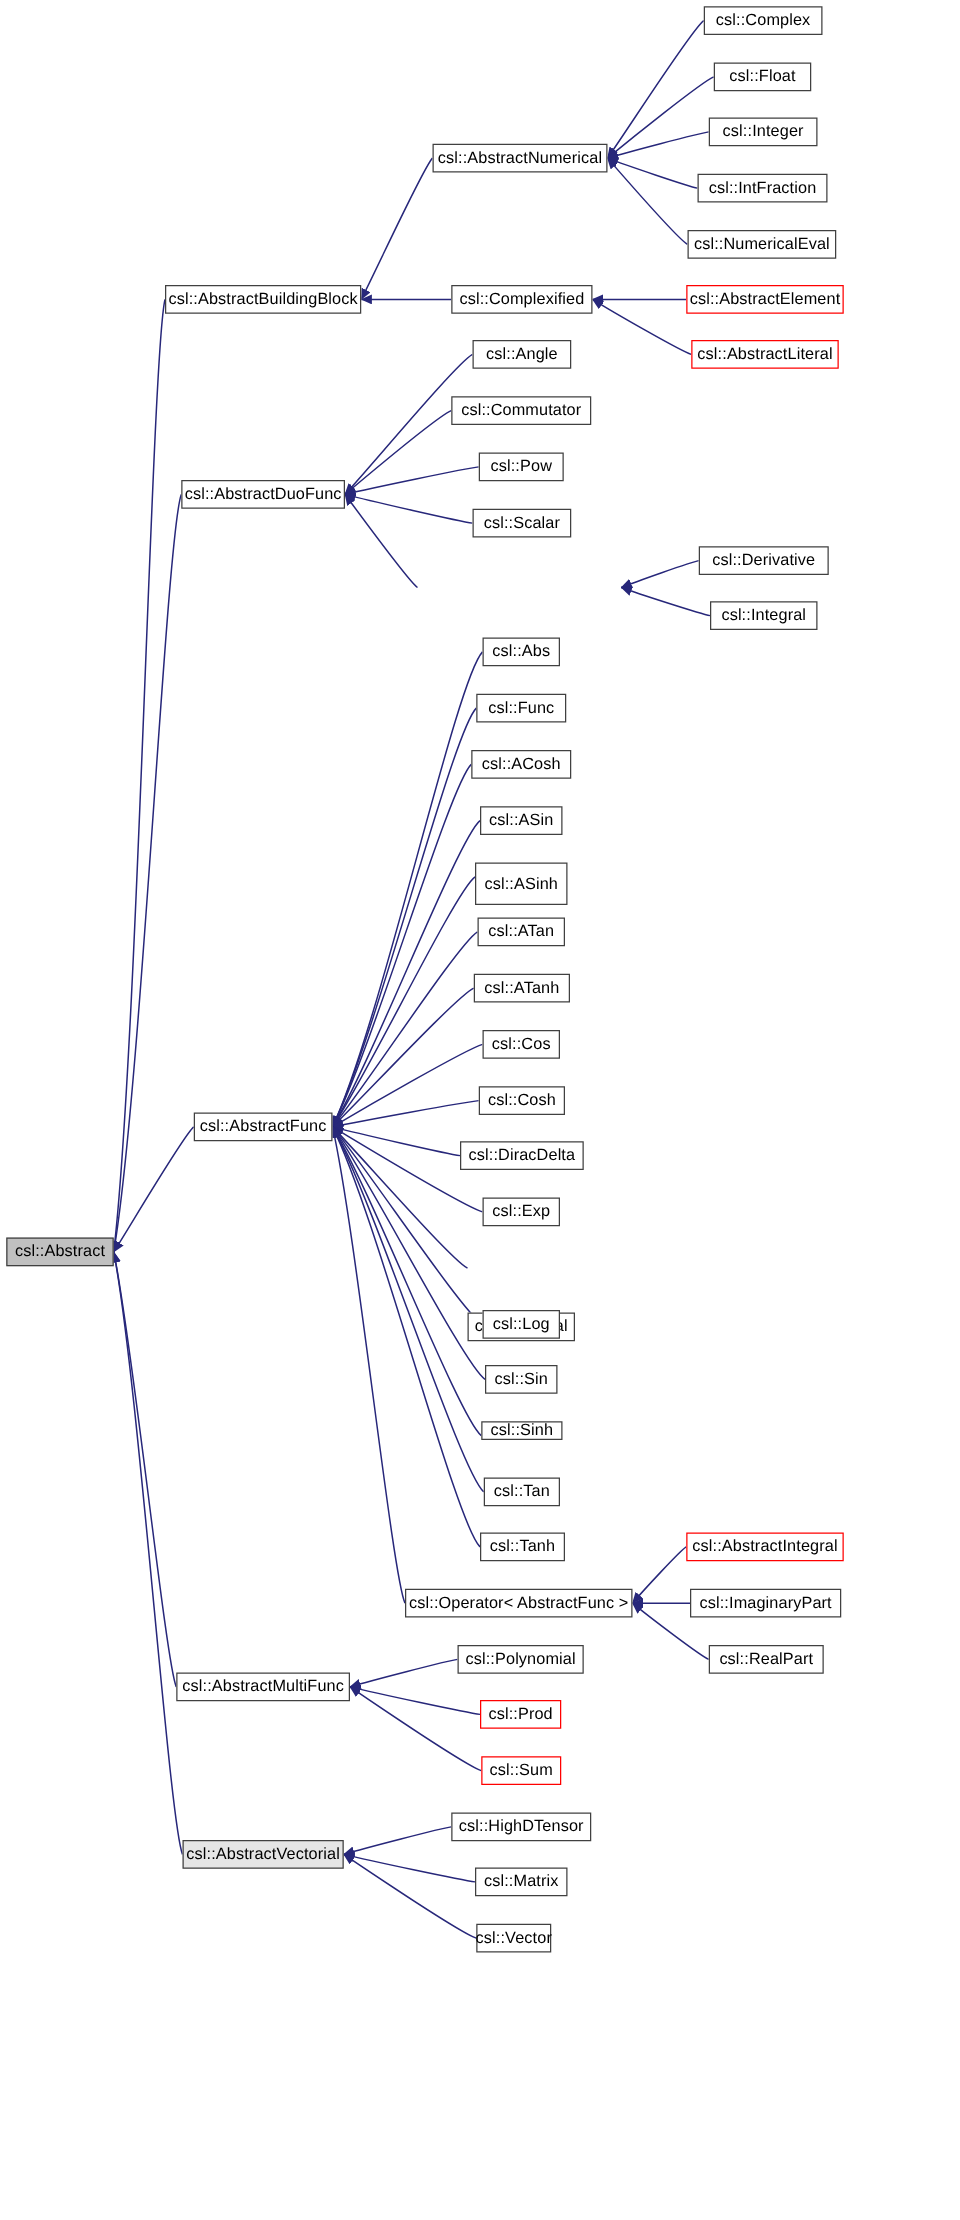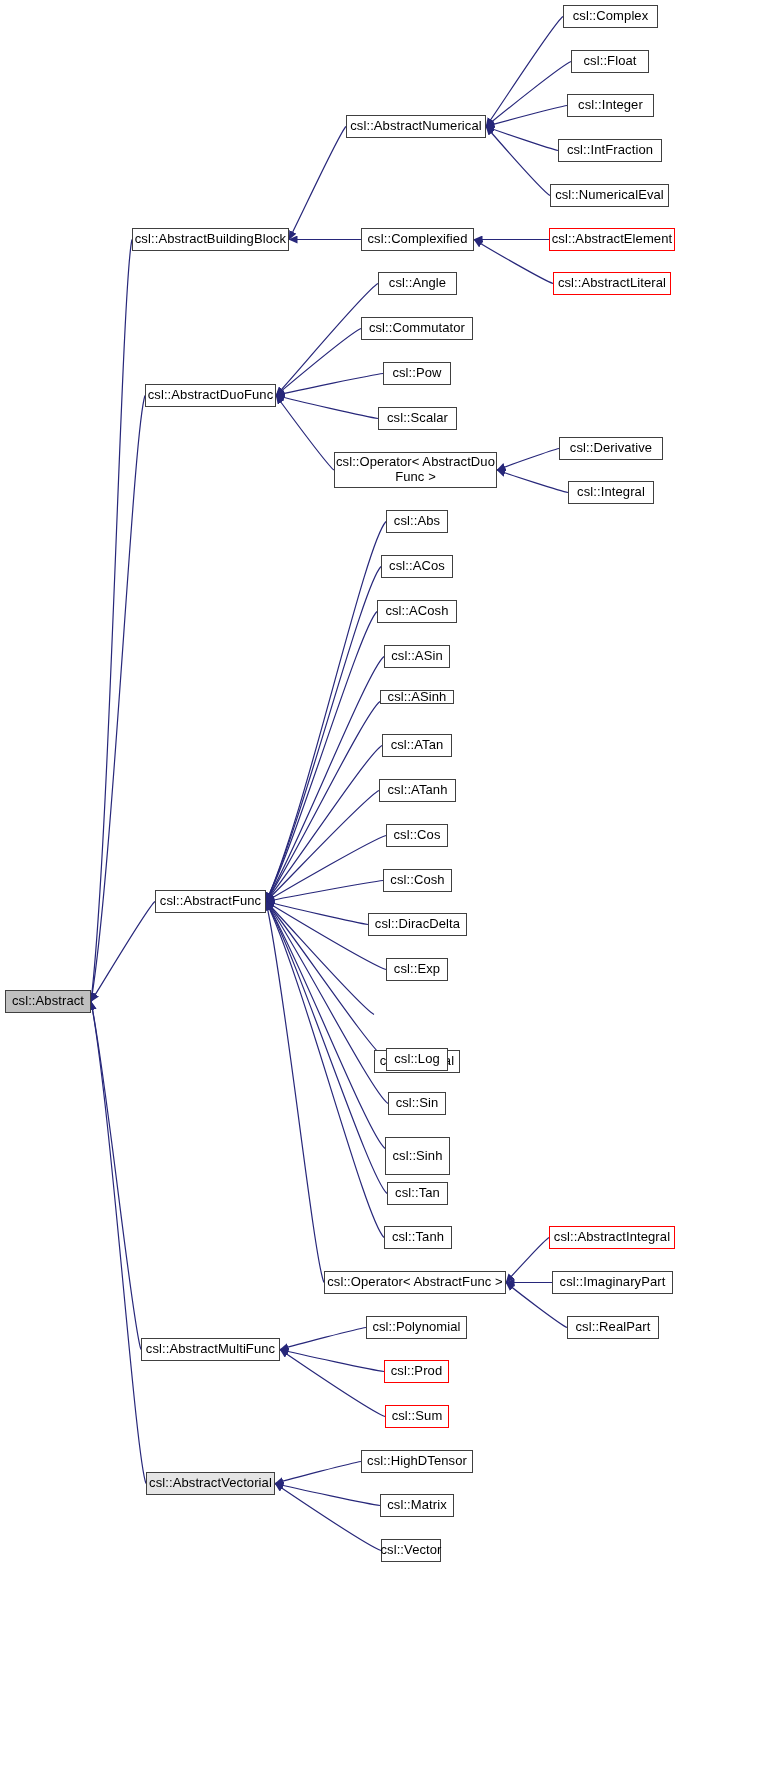--- a/index.html
+++ b/index.html
@@ -100,40 +100,38 @@
     <div class="node" title="csl::NumericalEval" style="left: 550px; top: 184px; width: 119px; height: 23px; border-color: rgb(64, 64, 64); background: rgb(255, 255, 255); color: rgb(0, 0, 0);"><span>csl::NumericalEval</span></div>
     <div class="node" title="csl::AbstractBuildingBlock" style="left: 132px; top: 228px; width: 157px; height: 23px; border-color: rgb(64, 64, 64); background: rgb(255, 255, 255); color: rgb(0, 0, 0);"><span>csl::AbstractBuildingBlock</span></div>
     <div class="node" title="csl::Complexified" style="left: 361px; top: 228px; width: 113px; height: 23px; border-color: rgb(64, 64, 64); background: rgb(255, 255, 255); color: rgb(0, 0, 0);"><span>csl::Complexified</span></div>
     <div class="node red" title="csl::AbstractElement" style="left: 549px; top: 228px; width: 126px; height: 23px; border-color: rgb(255, 0, 0); background: rgb(255, 255, 255); color: rgb(0, 0, 0);"><span>csl::AbstractElement</span></div>
     <div class="node red" title="csl::AbstractLiteral" style="left: 553px; top: 272px; width: 118px; height: 23px; border-color: rgb(255, 0, 0); background: rgb(255, 255, 255); color: rgb(0, 0, 0);"><span>csl::AbstractLiteral</span></div>
     <div class="node" title="csl::Angle" style="left: 378px; top: 272px; width: 79px; height: 23px; border-color: rgb(64, 64, 64); background: rgb(255, 255, 255); color: rgb(0, 0, 0);"><span>csl::Angle</span></div>
     <div class="node" title="csl::Commutator" style="left: 361px; top: 317px; width: 112px; height: 23px; border-color: rgb(64, 64, 64); background: rgb(255, 255, 255); color: rgb(0, 0, 0);"><span>csl::Commutator</span></div>
     <div class="node" title="csl::Pow" style="left: 383px; top: 362px; width: 68px; height: 23px; border-color: rgb(64, 64, 64); background: rgb(255, 255, 255); color: rgb(0, 0, 0);"><span>csl::Pow</span></div>
     <div class="node" title="csl::Scalar" style="left: 378px; top: 407px; width: 79px; height: 23px; border-color: rgb(64, 64, 64); background: rgb(255, 255, 255); color: rgb(0, 0, 0);"><span>csl::Scalar</span></div>
     <div class="node" title="csl::AbstractDuoFunc" style="left: 145px; top: 384px; width: 131px; height: 23px; border-color: rgb(64, 64, 64); background: rgb(255, 255, 255); color: rgb(0, 0, 0);"><span>csl::AbstractDuoFunc</span></div>
-    <div class="node" title="csl::Operator&lt; AbstractDuoFunc &gt;" style="left: 334px; top: 452px; width: 163px; height: 36px; border-color: rgb(64, 64, 64); background: rgb(255, 255, 255); color: rgb(0, 0, 0);"><span>csl::Operator&lt; AbstractDuo
-Func &gt;</span></div>
     <div class="node" title="csl::Derivative" style="left: 559px; top: 437px; width: 104px; height: 23px; border-color: rgb(64, 64, 64); background: rgb(255, 255, 255); color: rgb(0, 0, 0);"><span>csl::Derivative</span></div>
     <div class="node" title="csl::Integral" style="left: 568px; top: 481px; width: 86px; height: 23px; border-color: rgb(64, 64, 64); background: rgb(255, 255, 255); color: rgb(0, 0, 0);"><span>csl::Integral</span></div>
     <div class="node" title="csl::AbstractFunc" style="left: 155px; top: 890px; width: 111px; height: 23px; border-color: rgb(64, 64, 64); background: rgb(255, 255, 255); color: rgb(0, 0, 0);"><span>csl::AbstractFunc</span></div>
     <div class="node" title="csl::Abs" style="left: 386px; top: 510px; width: 62px; height: 23px; border-color: rgb(64, 64, 64); background: rgb(255, 255, 255); color: rgb(0, 0, 0);"><span>csl::Abs</span></div>
-    <div class="node" title="csl::ACos" style="left: 381px; top: 555px; width: 72px; height: 23px; border-color: rgb(64, 64, 64); background: rgb(255, 255, 255); color: rgb(0, 0, 0);"><span>csl::ACos</span></div>
+    <div class="node" title="csl::ACos" style="left: 381px; top: 555px; width: 72px; height: 23px; border-color: rgb(64, 64, 64); background: rgb(255, 255, 255); color: rgb(0, 0, 0);"><span>csl::Func</span></div>
     <div class="node" title="csl::ACosh" style="left: 377px; top: 600px; width: 80px; height: 23px; border-color: rgb(64, 64, 64); background: rgb(255, 255, 255); color: rgb(0, 0, 0);"><span>csl::ACosh</span></div>
     <div class="node" title="csl::ASin" style="left: 384px; top: 645px; width: 66px; height: 23px; border-color: rgb(64, 64, 64); background: rgb(255, 255, 255); color: rgb(0, 0, 0);"><span>csl::ASin</span></div>
-    <div class="node" title="csl::ASinh" style="left: 380px; top: 690px; width: 74px; height: 14px; border-color: rgb(64, 64, 64); background: rgb(255, 255, 255); color: rgb(0, 0, 0);"><span>csl::ASinh</span></div>
+    <div class="node" title="csl::ASinh" style="left: 380px; top: 690px; width: 74px; height: 34px; border-color: rgb(64, 64, 64); background: rgb(255, 255, 255); color: rgb(0, 0, 0);"><span>csl::ASinh</span></div>
     <div class="node" title="csl::ATan" style="left: 382px; top: 734px; width: 70px; height: 23px; border-color: rgb(64, 64, 64); background: rgb(255, 255, 255); color: rgb(0, 0, 0);"><span>csl::ATan</span></div>
     <div class="node" title="csl::ATanh" style="left: 379px; top: 779px; width: 77px; height: 23px; border-color: rgb(64, 64, 64); background: rgb(255, 255, 255); color: rgb(0, 0, 0);"><span>csl::ATanh</span></div>
     <div class="node" title="csl::Cos" style="left: 386px; top: 824px; width: 62px; height: 23px; border-color: rgb(64, 64, 64); background: rgb(255, 255, 255); color: rgb(0, 0, 0); text-align: center;"><span>csl::Cos</span></div>
     <div class="node" title="csl::Cosh" style="left: 383px; top: 869px; width: 69px; height: 23px; border-color: rgb(64, 64, 64); background: rgb(255, 255, 255); color: rgb(0, 0, 0);"><span>csl::Cosh</span></div>
     <div class="node" title="csl::DiracDelta" style="left: 368px; top: 913px; width: 99px; height: 23px; border-color: rgb(64, 64, 64); background: rgb(255, 255, 255); color: rgb(0, 0, 0);"><span>csl::DiracDelta</span></div>
     <div class="node" title="csl::Exp" style="left: 386px; top: 958px; width: 62px; height: 23px; border-color: rgb(64, 64, 64); background: rgb(255, 255, 255); color: rgb(0, 0, 0);"><span>csl::Exp</span></div>
     <div class="node" title="csl::Factorial" style="left: 374px; top: 1003px; width: 86px; height: 23px; border-color: rgb(64, 64, 64); background: rgb(255, 255, 255); color: rgb(0, 0, 0); margin-top: 47px;"><span>csl::Factorial</span></div>
     <div class="node" title="csl::Log" style="left: 386px; top: 1048px; width: 62px; height: 23px; border-color: rgb(64, 64, 64); background: rgb(255, 255, 255); color: rgb(0, 0, 0);"><span>csl::Log</span></div>
     <div class="node" title="csl::Sin" style="left: 388px; top: 1092px; width: 58px; height: 23px; border-color: rgb(64, 64, 64); background: rgb(255, 255, 255); color: rgb(0, 0, 0);"><span>csl::Sin</span></div>
-    <div class="node" title="csl::Sinh" style="left: 385px; top: 1137px; width: 65px; height: 38px; border-color: rgb(64, 64, 64); background: rgb(255, 255, 255); color: rgb(0, 0, 0);"><span>csl::Sinh</span></div>
+    <div class="node" title="csl::Sinh" style="left: 385px; top: 1137px; width: 65px; height: 15px; border-color: rgb(64, 64, 64); background: rgb(255, 255, 255); color: rgb(0, 0, 0);"><span>csl::Sinh</span></div>
     <div class="node" title="csl::Tan" style="left: 387px; top: 1182px; width: 61px; height: 23px; border-color: rgb(64, 64, 64); background: rgb(255, 255, 255); color: rgb(0, 0, 0);"><span>csl::Tan</span></div>
     <div class="node" title="csl::Tanh" style="left: 384px; top: 1226px; width: 68px; height: 23px; border-color: rgb(64, 64, 64); background: rgb(255, 255, 255); color: rgb(0, 0, 0);"><span>csl::Tanh</span></div>
     <div class="node" title="csl::Operator&lt; AbstractFunc &gt;" style="left: 324px; top: 1271px; width: 182px; height: 23px; border-color: rgb(64, 64, 64); background: rgb(255, 255, 255); color: rgb(0, 0, 0);"><span>csl::Operator&lt; AbstractFunc &gt;</span></div>
     <div class="node red" title="csl::AbstractIntegral" style="left: 549px; top: 1226px; width: 126px; height: 23px; border-color: rgb(255, 0, 0); background: rgb(255, 255, 255); color: rgb(0, 0, 0);"><span>csl::AbstractIntegral</span></div>
     <div class="node" title="csl::ImaginaryPart" style="left: 552px; top: 1271px; width: 121px; height: 23px; border-color: rgb(64, 64, 64); background: rgb(255, 255, 255); color: rgb(0, 0, 0);"><span>csl::ImaginaryPart</span></div>
     <div class="node" title="csl::RealPart" style="left: 567px; top: 1316px; width: 92px; height: 23px; border-color: rgb(64, 64, 64); background: rgb(255, 255, 255); color: rgb(0, 0, 0);"><span>csl::RealPart</span></div>
     <div class="node" title="csl::AbstractMultiFunc" style="left: 141px; top: 1338px; width: 139px; height: 23px; border-color: rgb(64, 64, 64); background: rgb(255, 255, 255); color: rgb(0, 0, 0);"><span>csl::AbstractMultiFunc</span></div>
     <div class="node" title="csl::Polynomial" style="left: 366px; top: 1316px; width: 101px; height: 23px; border-color: rgb(64, 64, 64); background: rgb(255, 255, 255); color: rgb(0, 0, 0);"><span>csl::Polynomial</span></div>
     <div class="node red" title="csl::Prod" style="left: 384px; top: 1360px; width: 65px; height: 23px; border-color: rgb(255, 0, 0); background: rgb(255, 255, 255); color: rgb(0, 0, 0);"><span>csl::Prod</span></div>
     <div class="node red" title="csl::Sum" style="left: 385px; top: 1405px; width: 64px; height: 23px; border-color: rgb(255, 0, 0); background: rgb(255, 255, 255); color: rgb(0, 0, 0);"><span>csl::Sum</span></div>

